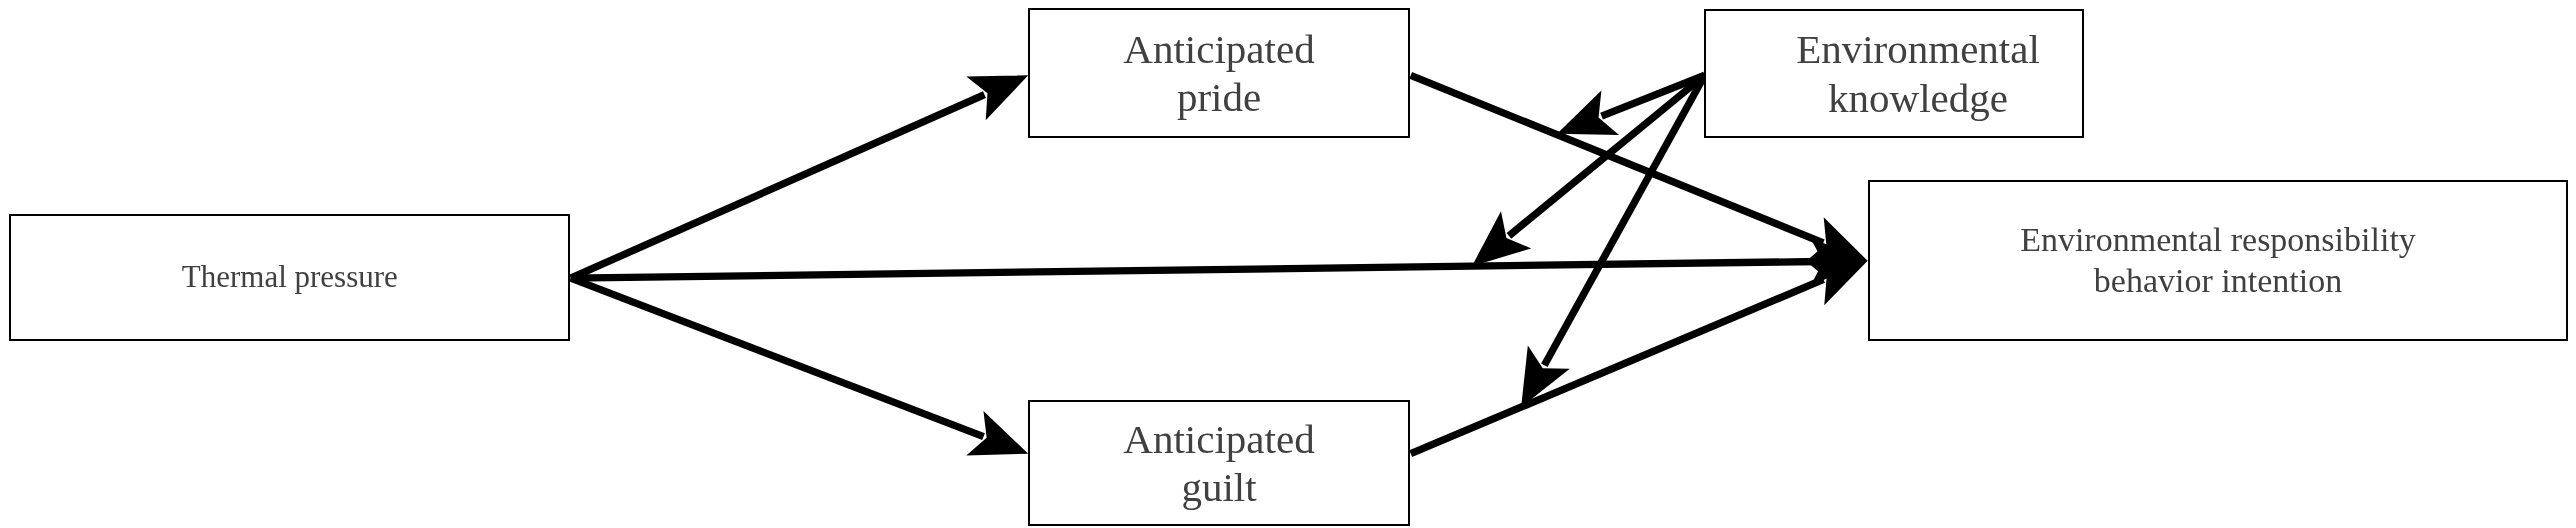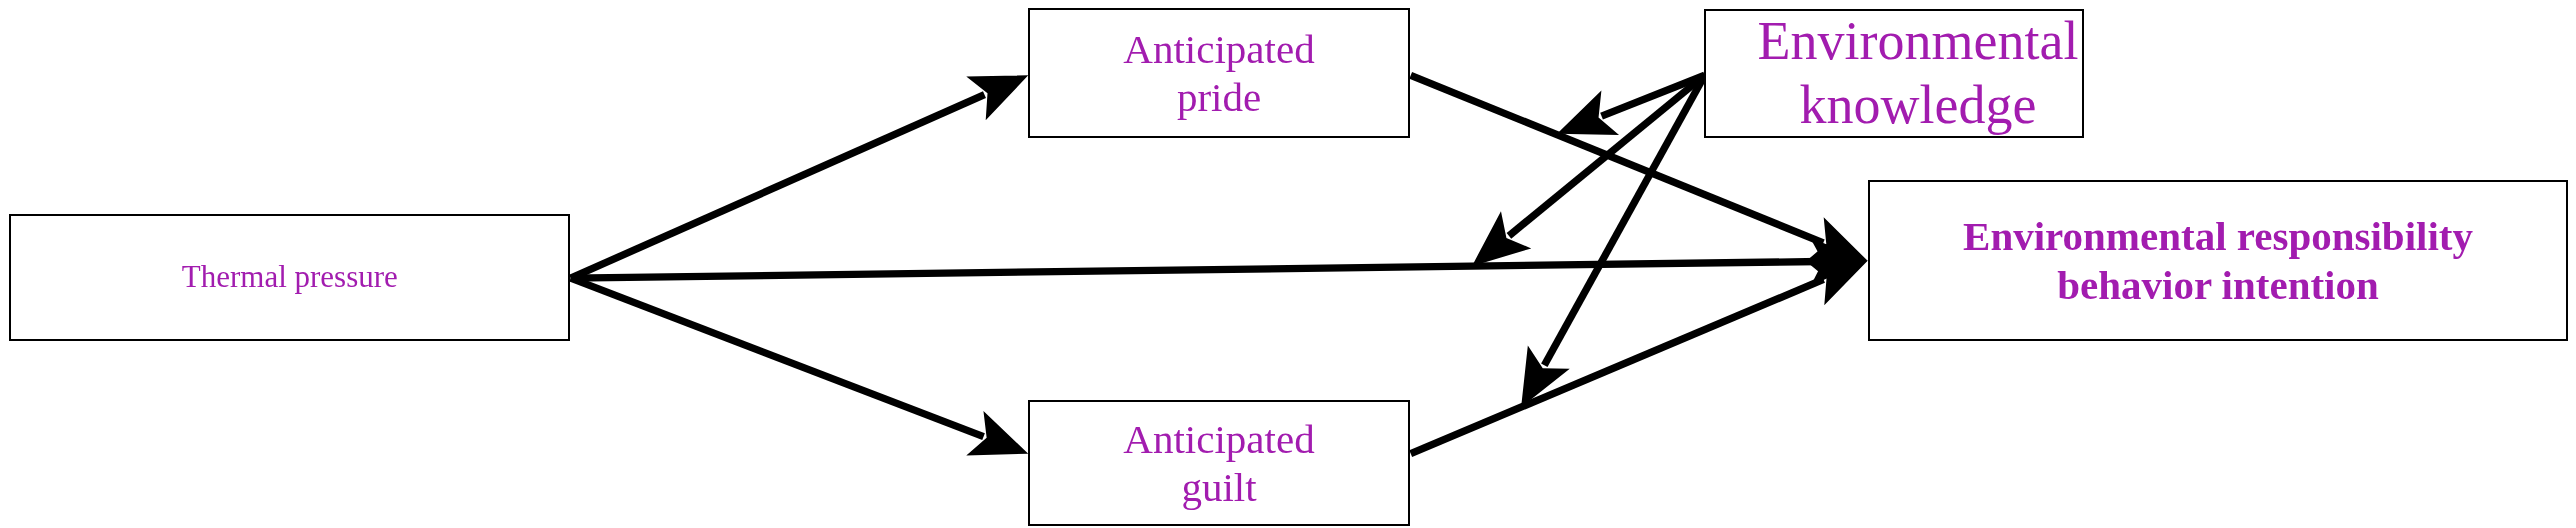--- a/index.html
+++ b/index.html
@@ -26,21 +26,21 @@
   }
   .node-box {
     position: absolute;
     box-sizing: border-box;
     border: 2.7px solid #000000;
     background: #ffffff;
     display: flex;
     align-items: center;
     justify-content: center;
     text-align: center;
-    color: #a21caf;
+    color: #404040;
     line-height: 1.18;
     z-index: 5;
   }
   .node-label {
     display: block;
     white-space: pre-line;
     padding: 0 6.7px;
   }
   #node-thermal-pressure {
     left: 9.3px;  top: 214px;  width: 561px;  height: 127px;
@@ -49,27 +49,26 @@
   #node-anticipated-pride {
     left: 1028px; top: 8px;  width: 382px;  height: 130px;
     font-size: 41px;
   }
   #node-anticipated-guilt {
     left: 1028px; top: 400px; width: 382px;  height: 126px;
     font-size: 41px;
   }
   #node-environmental-knowledge {
     left: 1704px; top: 9.3px;  width: 380px;  height: 129px;
-    font-size: 54px;
+    font-size: 41px;
     padding-left: 48px;
   }
   #node-erb-intention {
     left: 1868px; top: 180px; width: 700px; height: 161px;
-    font-size: 41px;
-    font-weight: bold;
+    font-size: 34px;
   }
 </style>
 </head>
 <body>
 
 <div id="diagram-root">
 
   <svg id="edge-layer" viewBox="0 0 3873 795" width="2576" height="529" xmlns="http://www.w3.org/2000/svg">
       <g>
         <line x1="858" y1="418" x2="1480.1779813143028" y2="142.17981933014195" stroke="#000000" stroke-width="11" stroke-linecap="butt"></line>

